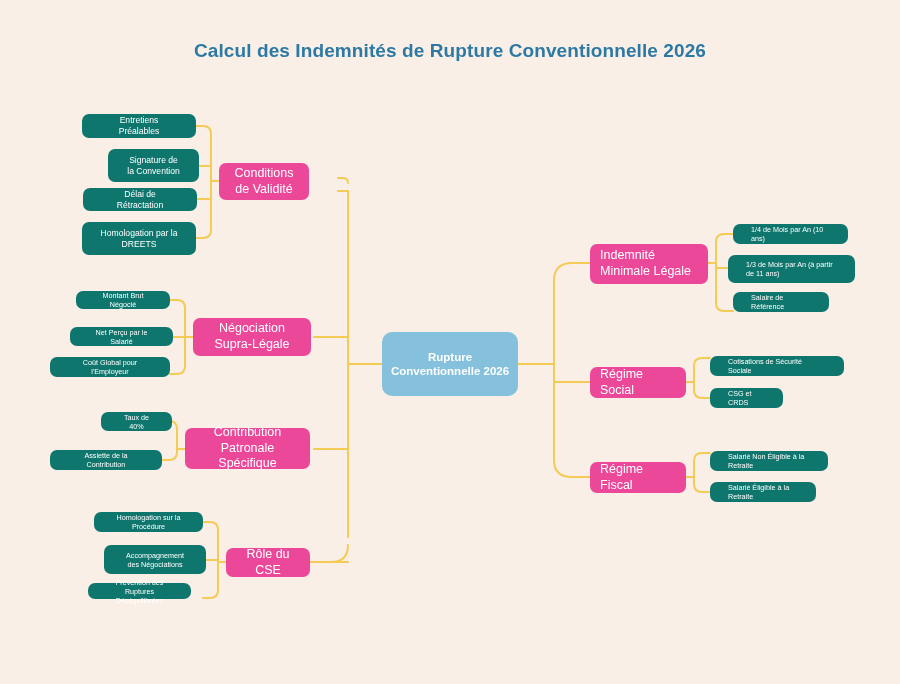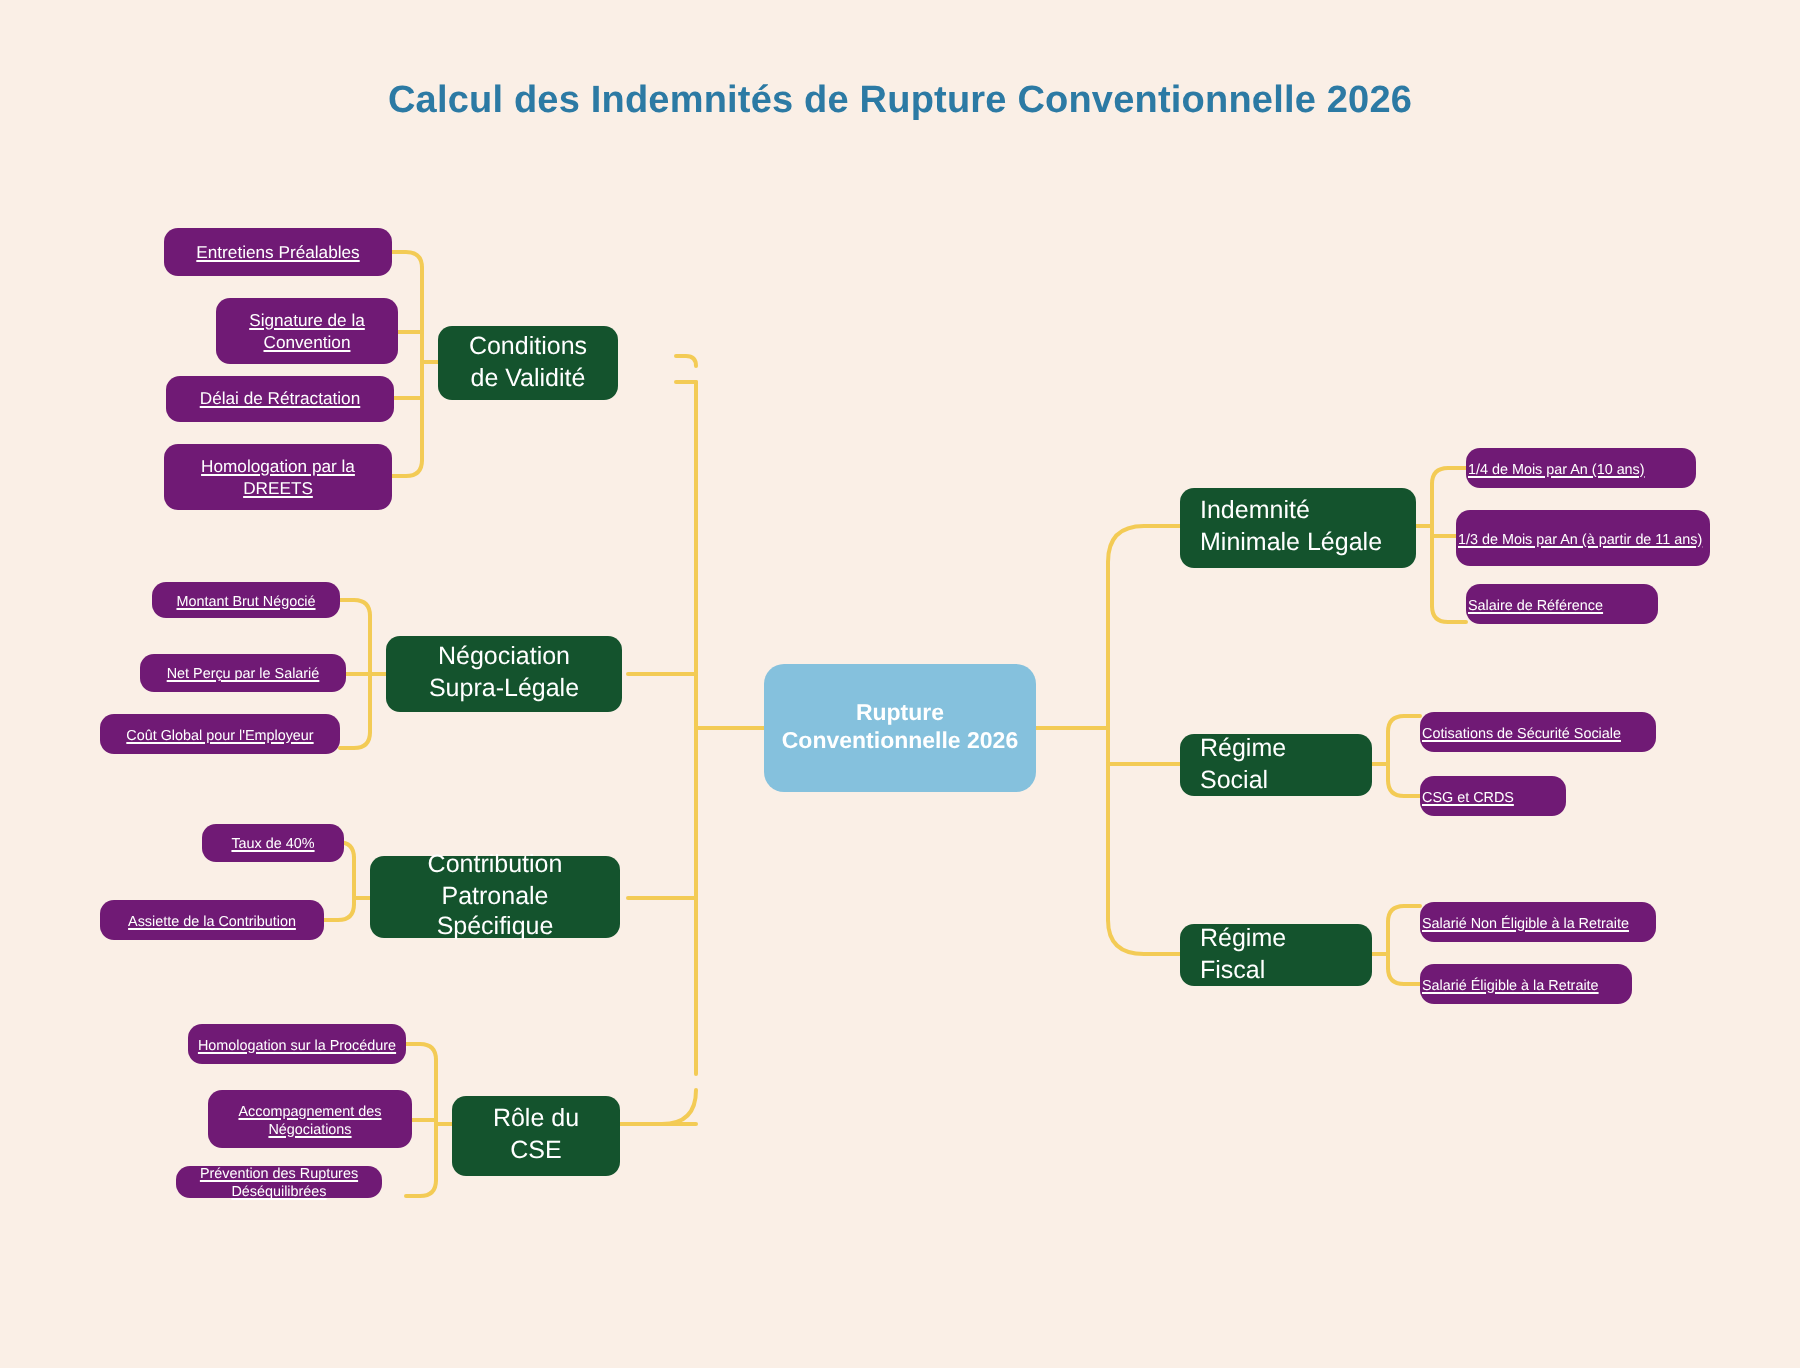--- a/index.html
+++ b/index.html
@@ -53,39 +53,38 @@
   }
   .node.root {
     background: #85c1dd;
     border-radius: 10px;
     justify-content: center;
     text-align: center;
     font-size: 11.5px;
     font-weight: bold;
   }
   .node.branch {
-    background: #14532d;
+    background: #ec4899;
     font-size: 12.5px;
     padding: 0 10px;
   }
   .node.branch.align-left {
     justify-content: flex-start;
     text-align: left;
   }
   .node.branch.align-center {
     justify-content: center;
     text-align: center;
   }
   .node.leaf {
-    background: #701a75;
+    background: #0f766e;
     font-size: 8.6px;
-    padding: 0 1px;
+    padding: 0 18px;
     justify-content: center;
     text-align: center;
-    text-decoration: underline;
   }
   .node.leaf.small {
     font-size: 7.2px;
   }
   .node.leaf.align-left {
     justify-content: flex-start;
     text-align: left;
   }
 </style>
 </head>
@@ -191,21 +190,21 @@
   <div class="node branch align-center" style="left:185px; top:428px; width:125px; height:41px;">
     <span>Contribution Patronale Spécifique</span>
   </div>
   <div class="node leaf small" style="left:101px; top:412px; width:71px; height:19px;">
     <span>Taux de 40%</span>
   </div>
   <div class="node leaf small" style="left:50px; top:450px; width:112px; height:20px;">
     <span>Assiette de la Contribution</span>
   </div>
 
-  <div class="node branch align-center" style="left:226px; top:548px; width:84px; height:40px;">
+  <div class="node branch align-center" style="left:226px; top:548px; width:84px; height:29px;">
     <span>Rôle du CSE</span>
   </div>
   <div class="node leaf small" style="left:94px; top:512px; width:109px; height:20px;">
     <span>Homologation sur la Procédure</span>
   </div>
   <div class="node leaf small" style="left:104px; top:545px; width:102px; height:29px;">
     <span>Accompagnement des Négociations</span>
   </div>
   <div class="node leaf small" style="left:88px; top:583px; width:103px; height:16px;">
     <span>Prévention des Ruptures Déséquilibrées</span>
@@ -220,21 +219,21 @@
   <div class="node leaf align-left small" style="left:728px; top:255px; width:127px; height:28px;">
     <span>1/3 de Mois par An (à partir de 11 ans)</span>
   </div>
   <div class="node leaf align-left small" style="left:733px; top:292px; width:96px; height:20px;">
     <span>Salaire de Référence</span>
   </div>
 
   <div class="node branch align-left" style="left:590px; top:367px; width:96px; height:31px;">
     <span>Régime Social</span>
   </div>
-  <div class="node leaf align-left small" style="left:710px; top:356px; width:118px; height:20px;">
+  <div class="node leaf align-left small" style="left:710px; top:356px; width:134px; height:20px;">
     <span>Cotisations de Sécurité Sociale</span>
   </div>
   <div class="node leaf align-left small" style="left:710px; top:388px; width:73px; height:20px;">
     <span>CSG et CRDS</span>
   </div>
 
   <div class="node branch align-left" style="left:590px; top:462px; width:96px; height:31px;">
     <span>Régime Fiscal</span>
   </div>
   <div class="node leaf align-left small" style="left:710px; top:451px; width:118px; height:20px;">

